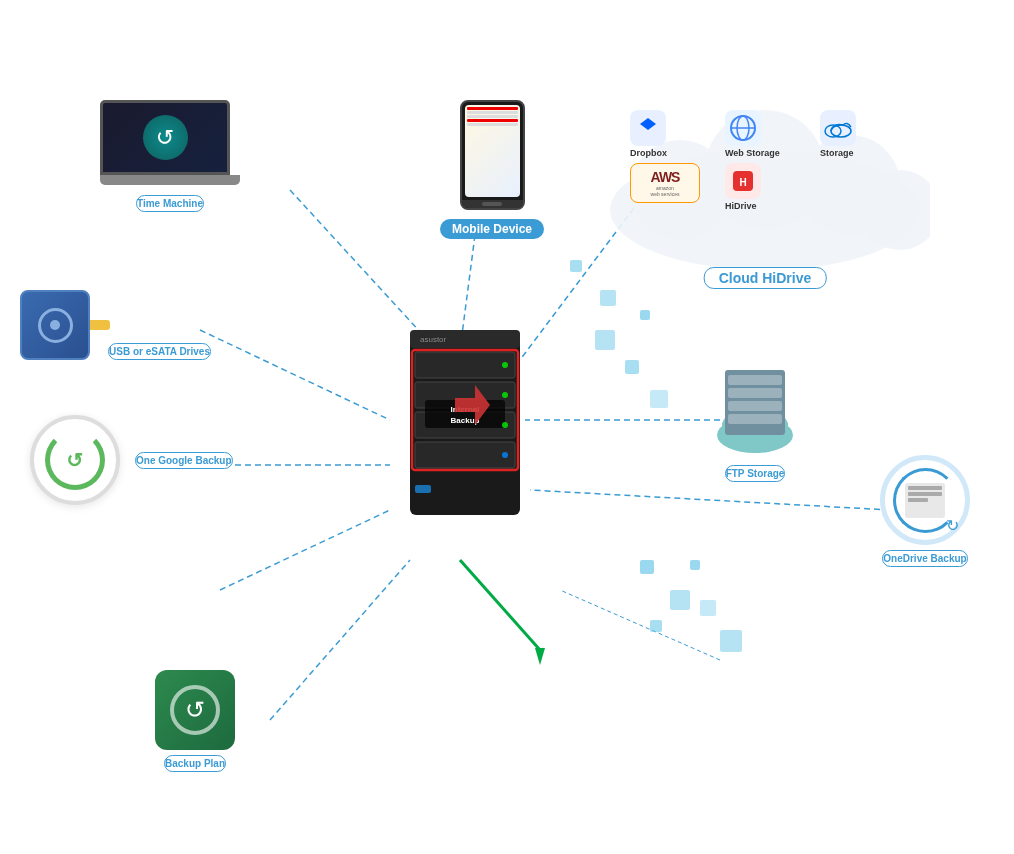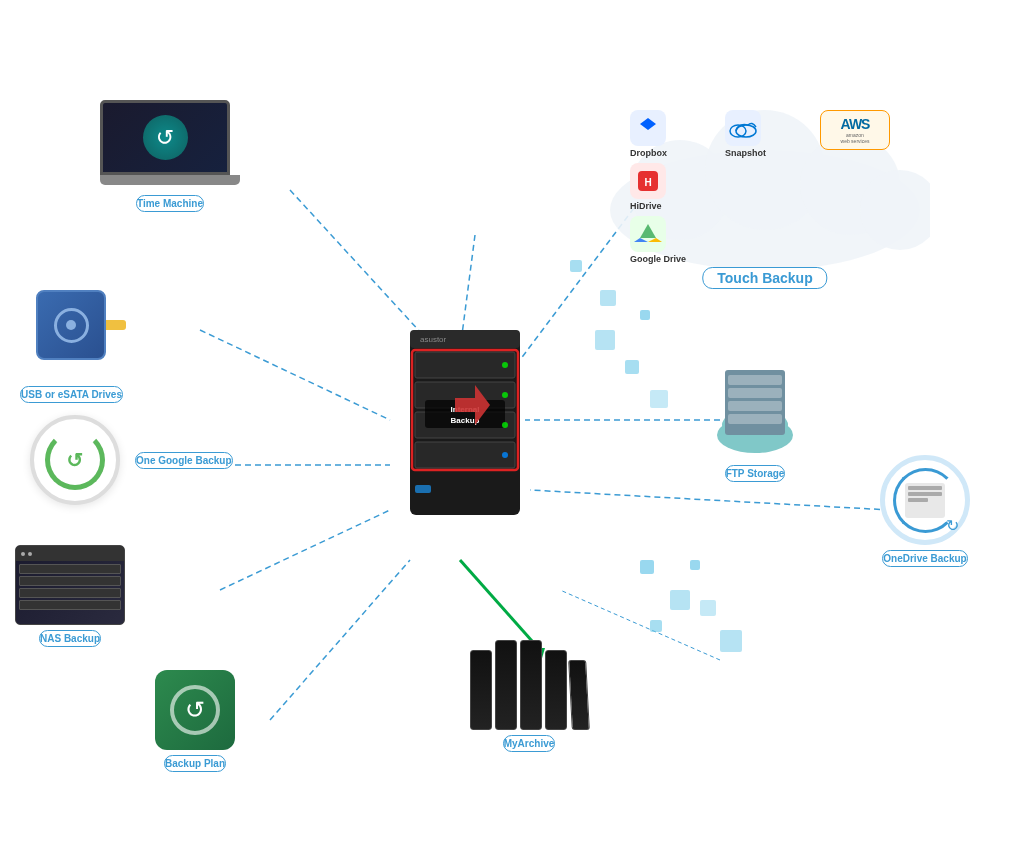--- a/index.html
+++ b/index.html
@@ -378,64 +378,66 @@
   <div class="device-item" style="top:100px; left:100px;">
     <div class="laptop-icon">
       <div class="laptop-screen">
         <div class="time-machine-circle">↺</div>
       </div>
       <div class="laptop-base"></div>
     </div>
     <div class="device-label">Time Machine</div>
   </div>
 
-  <div class="device-item" style="top:290px; left:20px; flex-direction:column; gap:26px;">
+  <div class="device-item" style="top:290px; left:20px; flex-direction:row; gap:18px;align-items:flex-end;">
     <div style="position:relative;">
       <div class="usb-device">
         <div class="usb-disk-inner">
           <div class="usb-disk-center"></div>
         </div>
       </div>
       <div class="usb-plug"></div>
     </div>
     <div class="device-label">USB or eSATA Drives</div>
   </div>
 
   <div class="device-item" style="top:415px; left:30px; flex-direction:row; gap:15px;">
     <div class="one-touch-icon">
       <div class="refresh-icon-inner">
         <span style="color:#5cb85c; font-size:20px; font-weight:bold;">↺</span>
       </div>
     </div>
     <div class="device-label">One Google Backup</div>
   </div>
 
-  <div class="device-item" style="top:545px; left:15px;">
-    <div class="small-nas">
-      <div class="small-nas-bar">
-        <div class="small-nas-dot"></div>
-        <div class="small-nas-dot"></div>
-      </div>
-      <div class="small-nas-drives">
-        <div class="small-nas-slot"></div>
-        <div class="small-nas-slot"></div>
-        <div class="small-nas-slot"></div>
-        <div class="small-nas-slot"></div>
-      </div>
-    </div>
-    <div class="device-label">NAS Backup</div>
-  </div>
 
   <div class="device-item" style="top:670px; left:155px;">
     <div class="backup-plan-icon">
       <div class="backup-plan-circle">↺</div>
     </div>
     <div class="device-label">Backup Plan</div>
   </div>
 
+  <div class="device-item" style="top:100px; left:440px;">
+    <div class="mobile-device">
+      <div class="mobile-screen">
+        <div style="height:100%; background:linear-gradient(135deg,#fff8e1,#e8f0fe); display:flex; flex-direction:column; padding:2px; gap:1px;">
+          <div style="height:3px; background:#e00; border-radius:1px;"></div>
+          <div style="height:3px; background:#ddd; border-radius:1px;"></div>
+          <div style="height:3px; background:#ddd; border-radius:1px;"></div>
+          <div style="height:3px; background:#e00; border-radius:1px;"></div>
+          <div style="height:3px; background:#ddd; border-radius:1px;"></div>
+        </div>
+      </div>
+      <div class="mobile-home">
+        <div class="mobile-home-btn"></div>
+      </div>
+    </div>
+    <div style="background:#3b9bd4; color:white; border-radius:12px; padding:3px 12px; font-size:12px; font-weight:bold; margin-top:4px;">Mobile Device</div>
+  </div>
 
   <div style="position:absolute; top:80px; left:600px;">
     <svg width="330" height="200">
 
       <ellipse cx="165" cy="130" rx="155" ry="60" fill="#f0f4f8" opacity="0.9"></ellipse>
       <circle cx="80" cy="110" r="50" fill="#f0f4f8" opacity="0.9"></circle>
       <circle cx="165" cy="90" r="60" fill="#f0f4f8" opacity="0.9"></circle>
       <circle cx="250" cy="105" r="50" fill="#f0f4f8" opacity="0.9"></circle>
       <circle cx="300" cy="130" r="40" fill="#f0f4f8" opacity="0.9"></circle>
     </svg>
@@ -444,66 +446,65 @@
 
       <div class="cloud-service">
         <div class="cloud-service-icon" style="background:#e8f0ff;">
           <svg width="28" height="28" viewBox="0 0 28 28">
               <polygon points="14,4 6,10 14,16 6,22 14,16 22,22 14,16 22,10" fill="#0061ff"></polygon>
             </svg>
         </div>
         <span class="cloud-service-label">Dropbox</span>
       </div>
 
+      <div class="cloud-service">
+        <div class="cloud-service-icon" style="background:#e8f4ff;">
+          <svg width="28" height="28" viewBox="0 0 28 28">
+              <circle cx="14" cy="14" r="12" fill="none" stroke="#4285f4" stroke-width="2"></circle>
+              <ellipse cx="14" cy="14" rx="6" ry="12" fill="none" stroke="#4285f4" stroke-width="1.5"></ellipse>
+              <line x1="2" y1="14" x2="26" y2="14" stroke="#4285f4" stroke-width="1.5"></line>
+            </svg>
+        </div>
+        <span class="cloud-service-label">Web Storage</span>
+      </div>
 
       <div class="cloud-service">
         <div class="cloud-service-icon" style="background:#e8f0ff;">
           <svg width="30" height="22" viewBox="0 0 30 22">
               <ellipse cx="18" cy="14" rx="10" ry="6" fill="none" stroke="#0078d4" stroke-width="1.5"></ellipse>
               <ellipse cx="10" cy="14" rx="8" ry="6" fill="none" stroke="#0078d4" stroke-width="1.5"></ellipse>
               <path d="M8,14 Q10,6 20,8 Q24,4 28,10" fill="none" stroke="#0078d4" stroke-width="1.5"></path>
             </svg>
         </div>
-        <span class="cloud-service-label">Snapshot</span>
+        <span class="cloud-service-label">Storage</span>
       </div>
 
       <div class="cloud-service">
         <div class="cloud-service-icon" style="background:#fff8e8; width:70px; height:40px; border-radius:8px; border:1px solid #ff9900;">
           <div style="text-align:center;">
-            <div style="font-size:14px; font-weight:900; color:#0369a1; letter-spacing:-1px;">AWS</div>
+            <div style="font-size:14px; font-weight:900; color:#7f1d1d; letter-spacing:-1px;">AWS</div>
             <div style="font-size:5px; color:#666; line-height:1.2;">amazon<br>web services</div>
           </div>
         </div>
       </div>
 
 
       <div class="cloud-service">
         <div class="cloud-service-icon" style="background:#ffe8e8;">
           <svg width="28" height="28" viewBox="0 0 28 28">
               <rect x="4" y="4" width="20" height="20" rx="4" fill="#e63030"></rect>
               <text x="14" y="19" text-anchor="middle" fill="white" font-size="10" font-weight="bold">H</text>
             </svg>
         </div>
         <span class="cloud-service-label">HiDrive</span>
       </div>
 
-      <div class="cloud-service" style="grid-column: 1 / 2;">
-        <div class="cloud-service-icon" style="background:#e8ffe8;">
-          <svg width="28" height="24" viewBox="0 0 28 24">
-              <polygon points="14,2 25,20 3,20" fill="none" stroke-width="0"></polygon>
-              <polygon points="14,2 22,16 6,16" fill="#34a853" opacity="0.8"></polygon>
-              <polygon points="6,16 0,20 14,20" fill="#4285f4"></polygon>
-              <polygon points="22,16 28,20 14,20" fill="#fbbc04"></polygon>
-            </svg>
-        </div>
-        <span class="cloud-service-label">Google Drive</span>
-      </div>
-    </div>
-    
-    <div style="position:absolute; bottom:-5px; left:50%; transform:translateX(-50%); font-size:14px; font-weight:bold; color:#3a9ad4; background:white; border:1.5px solid #3a9ad4; border-radius:10px; padding:2px 14px; white-space:nowrap;">Touch  Backup</div>
+    </div>
+    
+    <div style="position:absolute; bottom:-5px; left:50%; transform:translateX(-50%); font-size:14px; font-weight:bold; color:#3a9ad4; background:white; border:1.5px solid #3a9ad4; border-radius:10px; padding:2px 14px; white-space:nowrap;">Cloud  HiDrive</div>
   </div>
 
   <div class="device-item" style="top:360px; left:710px;">
 
     <div style="position:relative; width:90px; height:100px;">
       <svg width="90" height="100">
 
         <ellipse cx="45" cy="75" rx="38" ry="18" fill="#80c8c8"></ellipse>
         <ellipse cx="30" cy="65" rx="18" ry="12" fill="#80c8c8"></ellipse>
         <ellipse cx="60" cy="65" rx="18" ry="12" fill="#80c8c8"></ellipse>
@@ -554,30 +555,20 @@
 
       <rect x="15" y="155" width="16" height="8" rx="2" fill="#1a6fb0"></rect>
 
       <circle cx="105" cy="35" r="3" fill="#00ee00" opacity="0.8"></circle>
       <circle cx="105" cy="65" r="3" fill="#00ee00" opacity="0.8"></circle>
       <circle cx="105" cy="95" r="3" fill="#00ee00" opacity="0.8"></circle>
       <circle cx="105" cy="125" r="3" fill="#0088ff" opacity="0.8"></circle>
     </svg>
   </div>
 
-  <div class="device-item" style="top:640px; left:470px;">
-    <div class="myarchive-drives">
-      <div class="drive-unit" style="height:80px; background:linear-gradient(180deg,#111,#222);"></div>
-      <div class="drive-unit" style="height:90px; background:linear-gradient(180deg,#111,#222);"></div>
-      <div class="drive-unit" style="height:90px; background:linear-gradient(180deg,#111,#222);"></div>
-      <div class="drive-unit" style="height:80px; background:linear-gradient(180deg,#111,#222);"></div>
-      <div class="drive-unit" style="height:70px; width:18px; background:linear-gradient(180deg,#111,#222); transform:skewX(3deg);"></div>
-    </div>
-    <div class="device-label">MyArchive</div>
-  </div>
 
 
   <div class="particle" style="width:12px;height:12px;top:260px;left:570px;opacity:0.6;"></div>
   <div class="particle" style="width:16px;height:16px;top:290px;left:600px;opacity:0.5;"></div>
   <div class="particle" style="width:10px;height:10px;top:310px;left:640px;opacity:0.7;"></div>
   <div class="particle" style="width:20px;height:20px;top:330px;left:595px;opacity:0.5;"></div>
   <div class="particle" style="width:14px;height:14px;top:360px;left:625px;opacity:0.6;"></div>
   <div class="particle" style="width:18px;height:18px;top:390px;left:650px;opacity:0.4;"></div>
 
   <div class="particle" style="width:14px;height:14px;top:560px;left:640px;opacity:0.7;"></div>

